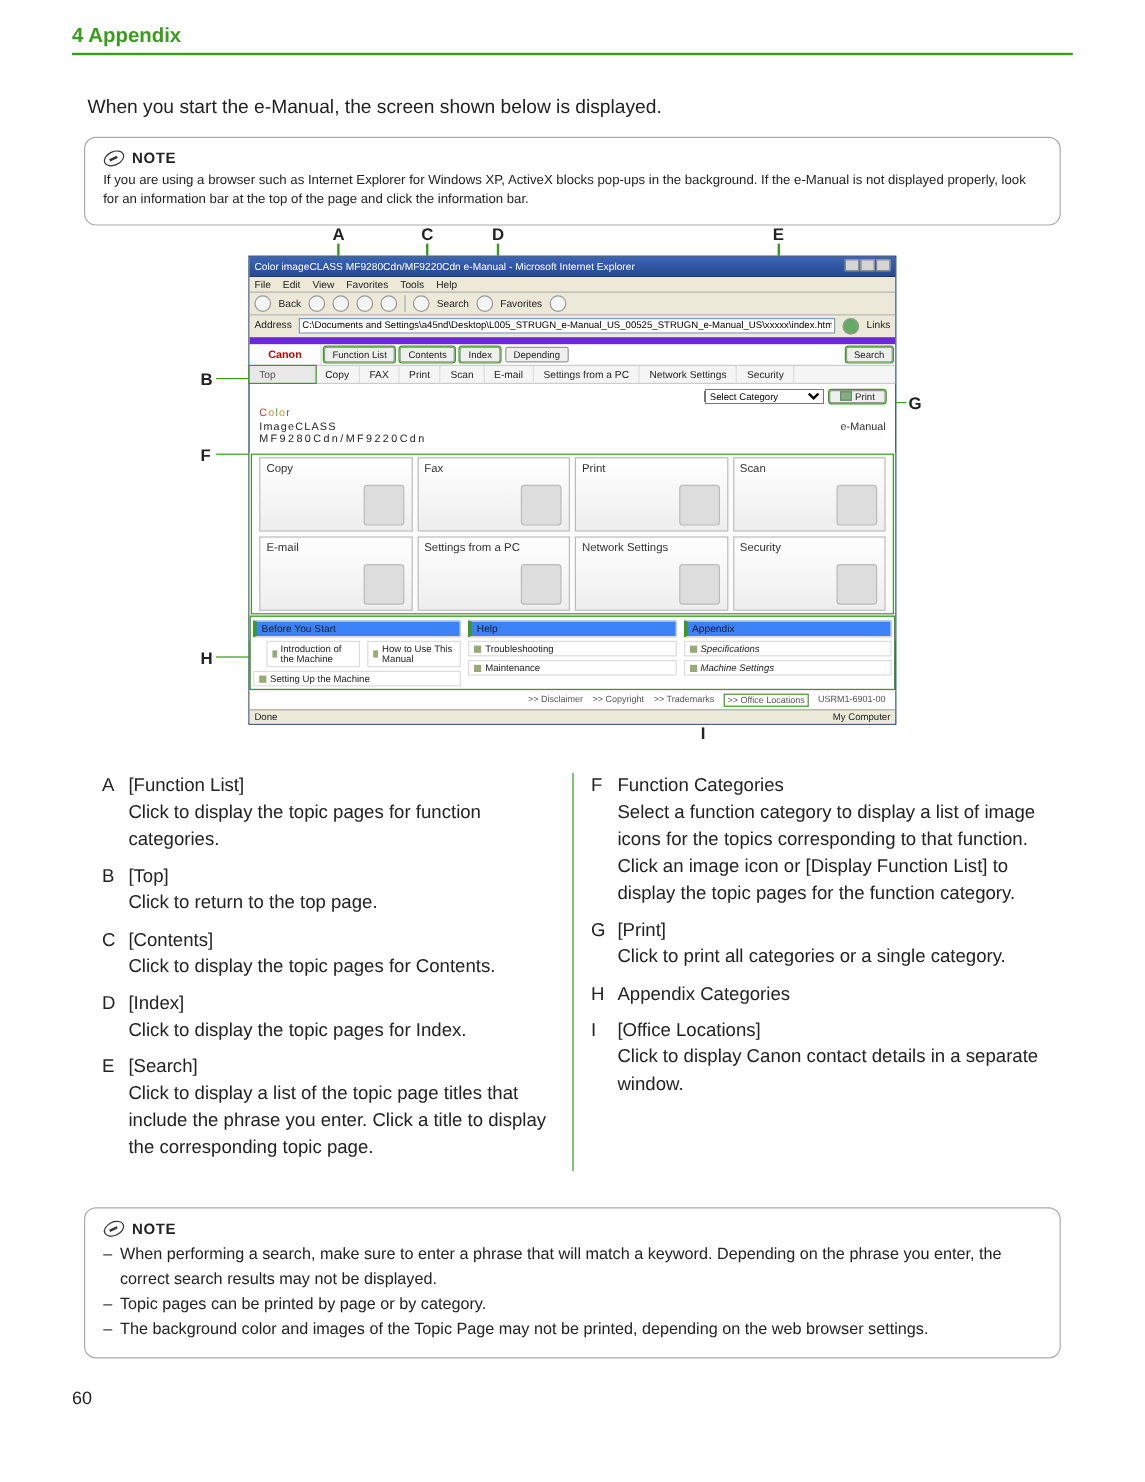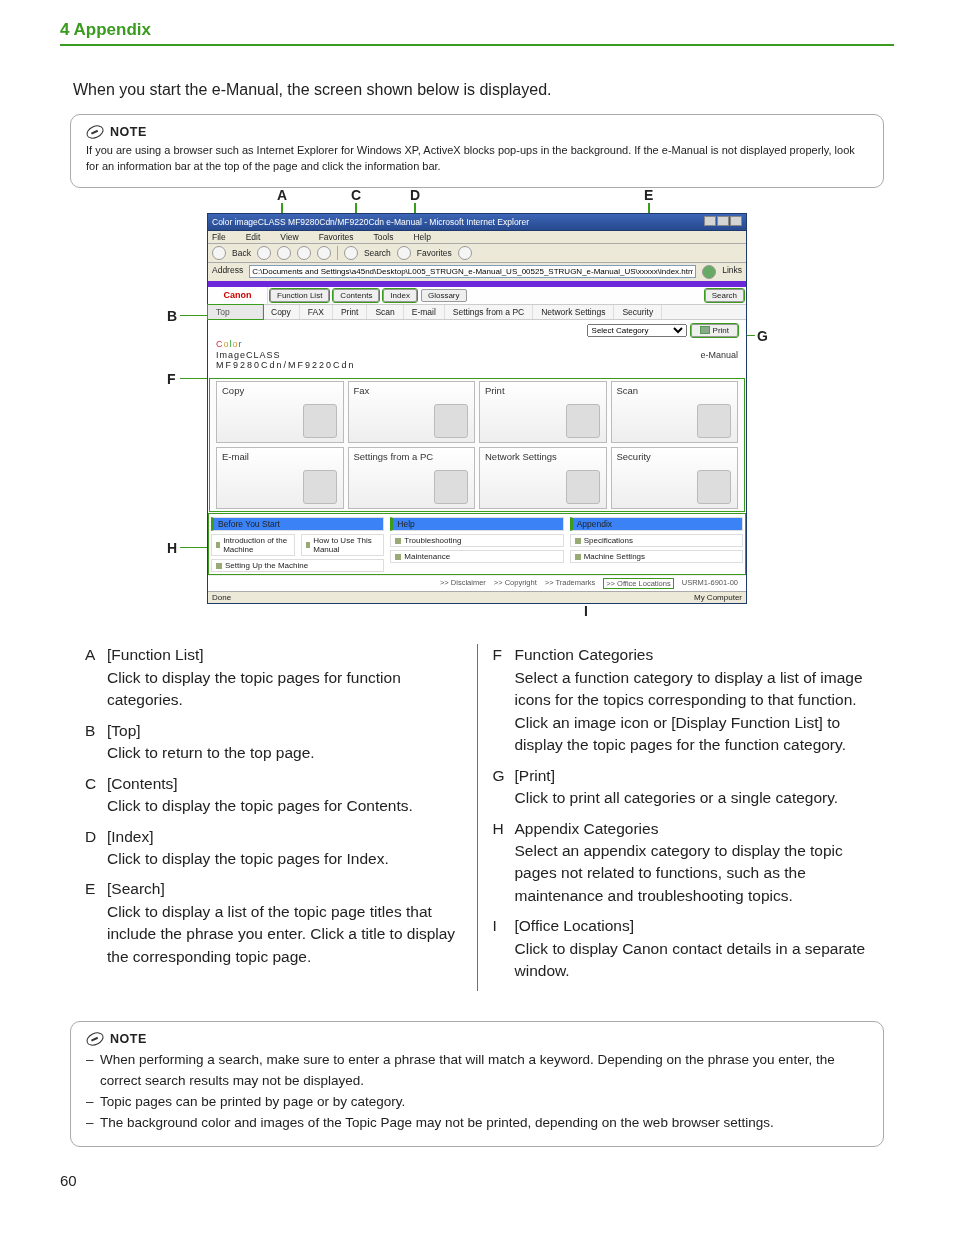--- a/index.html
+++ b/index.html
@@ -44,34 +44,34 @@
   .diagram-wrap { position: relative; width: 540px; margin: 0 auto 40px auto; }
   .callouts { position: absolute; inset: -40px -60px -40px -60px; pointer-events: none; }
   .co-label { position: absolute; font-weight: bold; font-size: 14px; }
   .line { position: absolute; background: #3a9b1f; }
   .browser {
     border: 1px solid #1e3a6b; background: #fff; font-size: 8.5px; color: #222;
     position: relative;
   }
   .titlebar { background: linear-gradient(#3b65b5,#27498f); color: #fff; padding: 2px 4px; display:flex; justify-content:space-between; align-items:center; border-bottom:1px solid #1e3a6b;}
   .winbtns span { display:inline-block; width:12px; height:10px; background:#d4d4d4; border:1px solid #888; margin-left:1px;}
-  .menubar { background:#ece9d8; border-bottom:1px solid #aaa; padding:1px 4px; display:flex; gap:20px;}
+  .menubar { background:#ece9d8; border-bottom:1px solid #aaa; padding:1px 4px; display:flex; gap:10px;}
   .toolbar { background:#ece9d8; border-bottom:1px solid #aaa; padding:2px 4px; display:flex; gap:6px; align-items:center;}
   .tb-btn { width:14px; height:14px; border:1px solid #999; border-radius:50%; background:#f5f5f5;}
   .addr { background:#ece9d8; border-bottom:6px solid #6d28d9; padding:2px 4px; display:flex; gap:6px; align-items:flex-start;}
   .addr input { flex:1; font-size:8px; height:13px; border:1px solid #7f9db9; padding:0 2px;}
   .nav-row { display:flex; align-items:stretch; border-bottom:1px solid #ccc; background:#fefefe;}
   .brand { width:60px; display:flex; align-items:center; justify-content:center; font-weight:bold; color:#c00; font-size:9px; border-right:1px solid #ddd;}
   .nav-btn { border:1px solid #999; background:#efefef; padding:1px 6px; margin:2px 2px; border-radius:2px; font-size:8px;}
   .nav-spacer{flex:1;}
   .tabs-row{ display:flex; border-bottom:1px solid #ccc; background:#f5f5f5;}
   .tab{ padding:2px 8px; font-size:8.5px; border-right:1px solid #ddd;}
   .tab.top{ background:#e8e8e8; color:#555; width:55px;}
   .content-top { display:flex; justify-content:space-between; align-items:center; padding:4px 8px 2px 8px;}
-  .sel-cat { display:flex; gap:4px; }
+  .sel-cat { display:flex; gap:4px; align-items:center;}
   .sel-cat select{ font-size:8px; height:13px; width:100px;}
   .print-btn{ border:1px solid #999; background:#efefef; padding:0 8px; font-size:8px; border-radius:2px; display:flex; align-items:center; gap:3px;}
   .print-btn::before{content:"";width:8px;height:6px;background:#8a8;border:1px solid #595;}
   .prod-head { padding:0 8px 6px 8px; display:flex; justify-content:space-between; align-items:center;}
   .prod-name { font-size:9px; letter-spacing:1px; line-height:1.2;}
   .prod-name .c{color:#c33;} .prod-name .o{color:#c93;} .prod-name .l{color:#3a3;} .prod-name .r{color:#36c;}
   .prod-eman{ font-size:9px; color:#333;}
   .grid { display:grid; grid-template-columns:repeat(4,1fr); gap:4px; padding:4px 8px; background:#fcfcfc;}
   .tile { border:1px solid #bbb; height:62px; background:linear-gradient(#fff,#eee); position:relative; padding:3px 5px; font-size:9.5px; color:#333;}
   .tile .ico { position:absolute; right:6px; bottom:4px; width:34px; height:34px; background:#ddd; border:1px solid #bbb; border-radius:3px;}
@@ -167,21 +167,21 @@
       <input value="C:\Documents and Settings\a45nd\Desktop\L005_STRUGN_e-Manual_US_00525_STRUGN_e-Manual_US\xxxxx\index.html" style="">
       <span class="tb-btn" style="background:#6a6;"></span>
       <span>Links</span>
     </div>
 
     <div class="nav-row">
       <div class="brand">Canon</div>
       <span class="nav-btn" style="outline:1.5px solid #3a9b1f;">Function List</span>
       <span class="nav-btn" style="outline:1.5px solid #3a9b1f;">Contents</span>
       <span class="nav-btn" style="outline:1.5px solid #3a9b1f;">Index</span>
-      <span class="nav-btn">Glossary</span>
+      <span class="nav-btn">Depending</span>
       <span class="nav-spacer"></span>
       <span class="nav-btn" style="outline:1.5px solid #3a9b1f;">Search</span>
     </div>
 
     <div class="tabs-row">
       <span class="tab top" style="outline:1.5px solid #3a9b1f;">Top</span>
       <span class="tab">Copy</span>
       <span class="tab">FAX</span>
       <span class="tab">Print</span>
       <span class="tab">Scan</span>
@@ -220,31 +220,31 @@
     </div>
 
     <div style="outline:1.5px solid #3a9b1f; outline-offset:-1px;">
       <div class="bottom-heads">
         <div class="bh">Before You Start</div>
         <div class="bh">Help</div>
         <div class="bh">Appendix</div>
       </div>
       <div class="bottom-cells">
         <div style="display:flex; flex-direction:column;">
-          <div style="display:flex;">
+          <div style="display:flex;padding-left:11px;">
             <div class="bc" style="flex:1;">Introduction of the Machine</div>
             <div class="bc" style="flex:1;">How to Use This Manual</div>
           </div>
           <div class="bc">Setting Up the Machine</div>
         </div>
         <div style="display:flex; flex-direction:column;">
           <div class="bc">Troubleshooting</div>
           <div class="bc">Maintenance</div>
         </div>
-        <div style="display:flex; flex-direction:column;">
+        <div style="display:flex; flex-direction:column;font-style:italic;">
           <div class="bc">Specifications</div>
           <div class="bc">Machine Settings</div>
         </div>
       </div>
     </div>
 
     <div class="footer-links">
       <span>&gt;&gt; Disclaimer</span>
       <span>&gt;&gt; Copyright</span>
       <span>&gt;&gt; Trademarks</span>
@@ -309,21 +309,20 @@
         <div class="def-letter">G</div>
         <div class="def-body">
           <div class="def-term">[Print]</div>
           <div class="def-desc">Click to print all categories or a single category.</div>
         </div>
       </div>
       <div class="def-item">
         <div class="def-letter">H</div>
         <div class="def-body">
           <div class="def-term">Appendix Categories</div>
-          <div class="def-desc">Select an appendix category to display the topic pages not related to functions, such as the maintenance and troubleshooting topics.</div>
         </div>
       </div>
       <div class="def-item">
         <div class="def-letter">I</div>
         <div class="def-body">
           <div class="def-term">[Office Locations]</div>
           <div class="def-desc">Click to display Canon contact details in a separate window.</div>
         </div>
       </div>
     </div>

